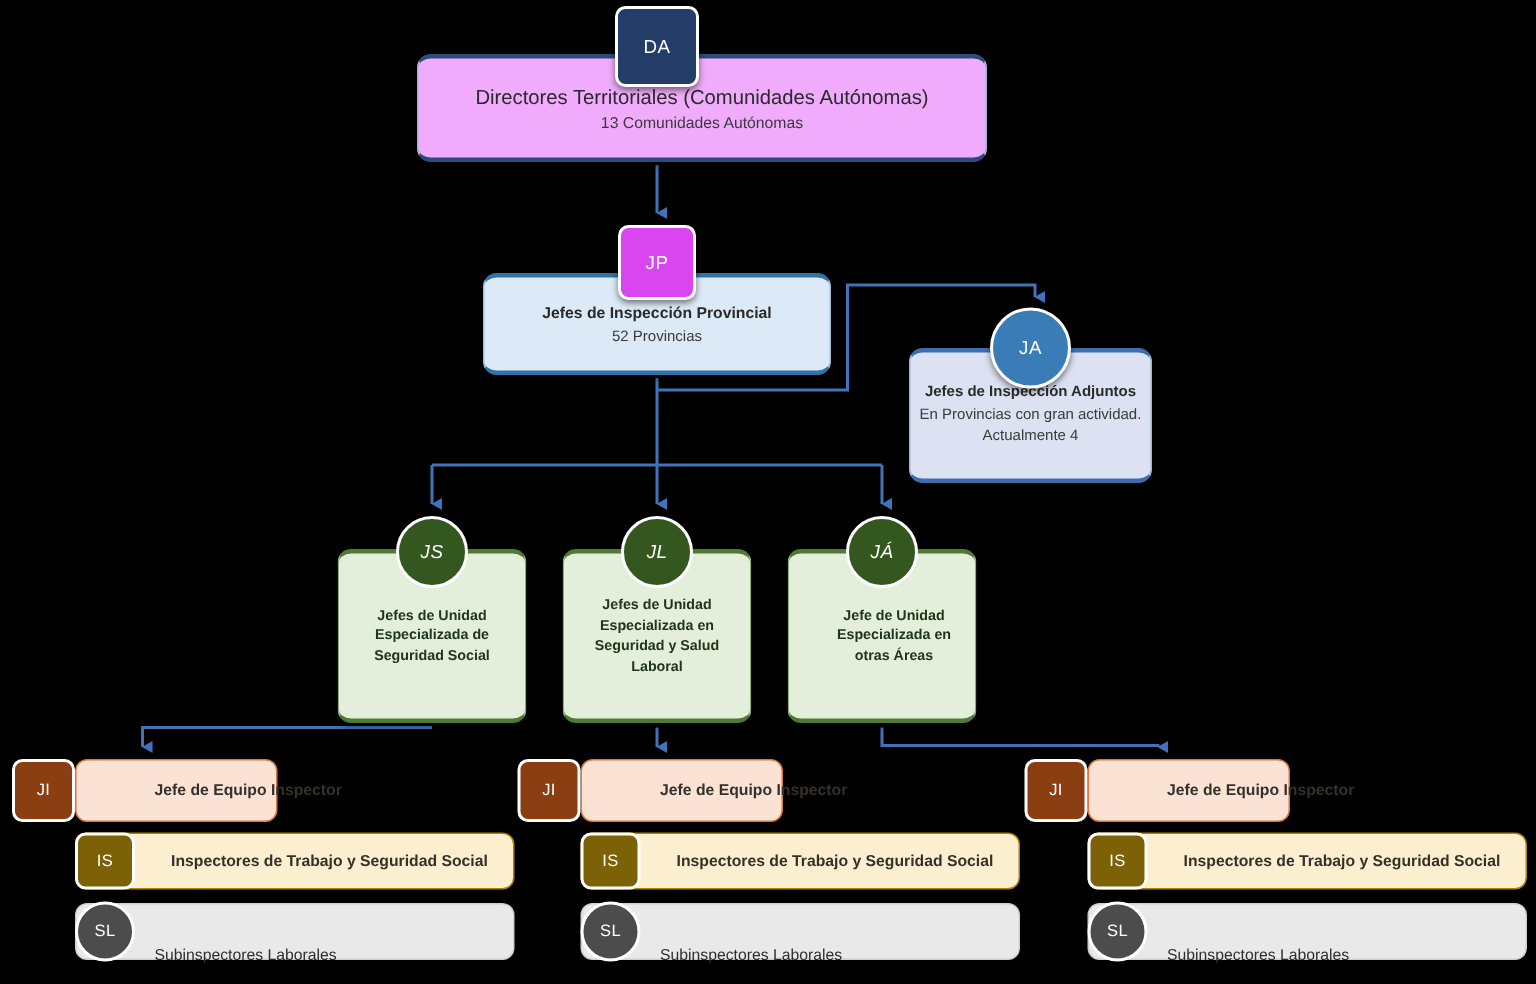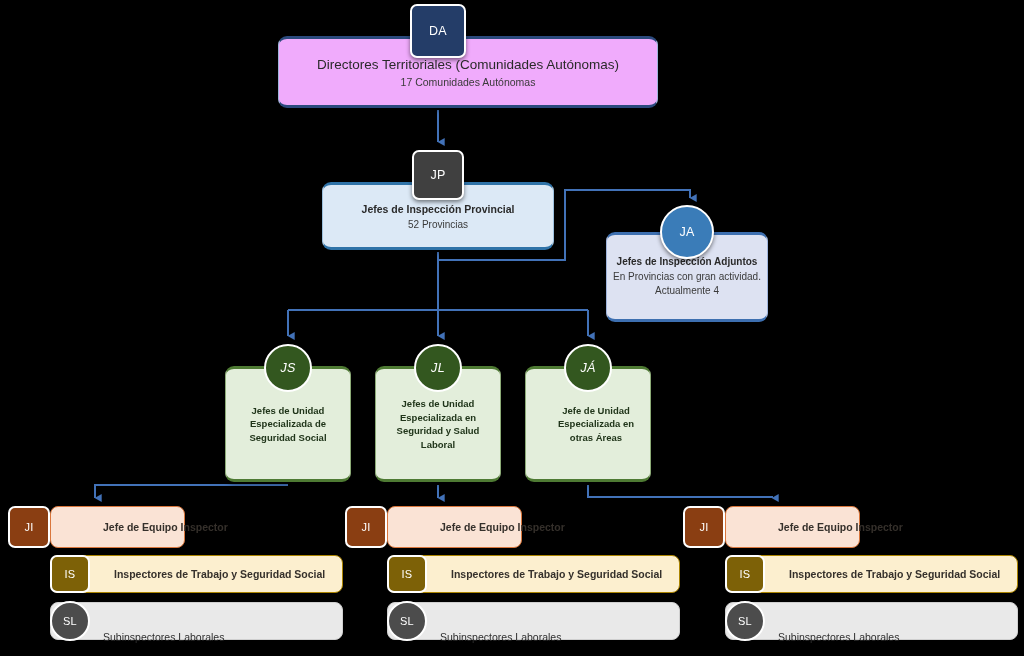--- a/index.html
+++ b/index.html
@@ -79,21 +79,21 @@
     background: #dce9f6;
     border: 1px solid #9cc0dd;
     border-top: 3px solid #2f73a8;
     border-bottom: 3px solid #2f73a8;
     box-shadow: 0 2px 4px rgba(0,0,0,.45);
   }
   #jp-panel .t1 { font-size: 10.5px; font-weight: bold; color: #2a2a2a; }
   #jp-panel .t2 { font-size: 10px; color: #3a3a3a; margin-top: 4px; }
   #jp-badge {
     left: 412px; top: 150px; width: 52px; height: 50px;
-    background: #404040;
+    background: #d946ef;
     box-shadow: 0 2px 4px rgba(0,0,0,.5);
   }
 
   
   #ja-panel {
     left: 606px; top: 232px; width: 162px; height: 90px;
     background: #dde2f2;
     border: 1px solid #9fb4dc;
     border-top: 3px solid #3d6fb0;
     border-bottom: 3px solid #3d6fb0;
@@ -220,21 +220,21 @@
       <path d="M288,485 L95,485 L95,498" marker-end="url(#arw)"></path>
 
       <path d="M438,485 L438,498" marker-end="url(#arw)"></path>
 
       <path d="M588,485 L588,497 L772,497 L772,498" marker-end="url(#arw)"></path>
     </g>
   </svg>
 
   <div class="panel" id="da-panel">
     <div class="t1">Directores Territoriales (Comunidades Autónomas)</div>
-    <div class="t2">17 Comunidades Autónomas</div>
+    <div class="t2">13 Comunidades Autónomas</div>
   </div>
   <div class="badge-sq" id="da-badge">
     <span>DA</span>
   </div>
 
   <div class="panel" id="jp-panel">
     <div class="t1">Jefes de Inspección Provincial</div>
     <div class="t2">52 Provincias</div>
   </div>
   <div class="badge-sq" id="jp-badge">

